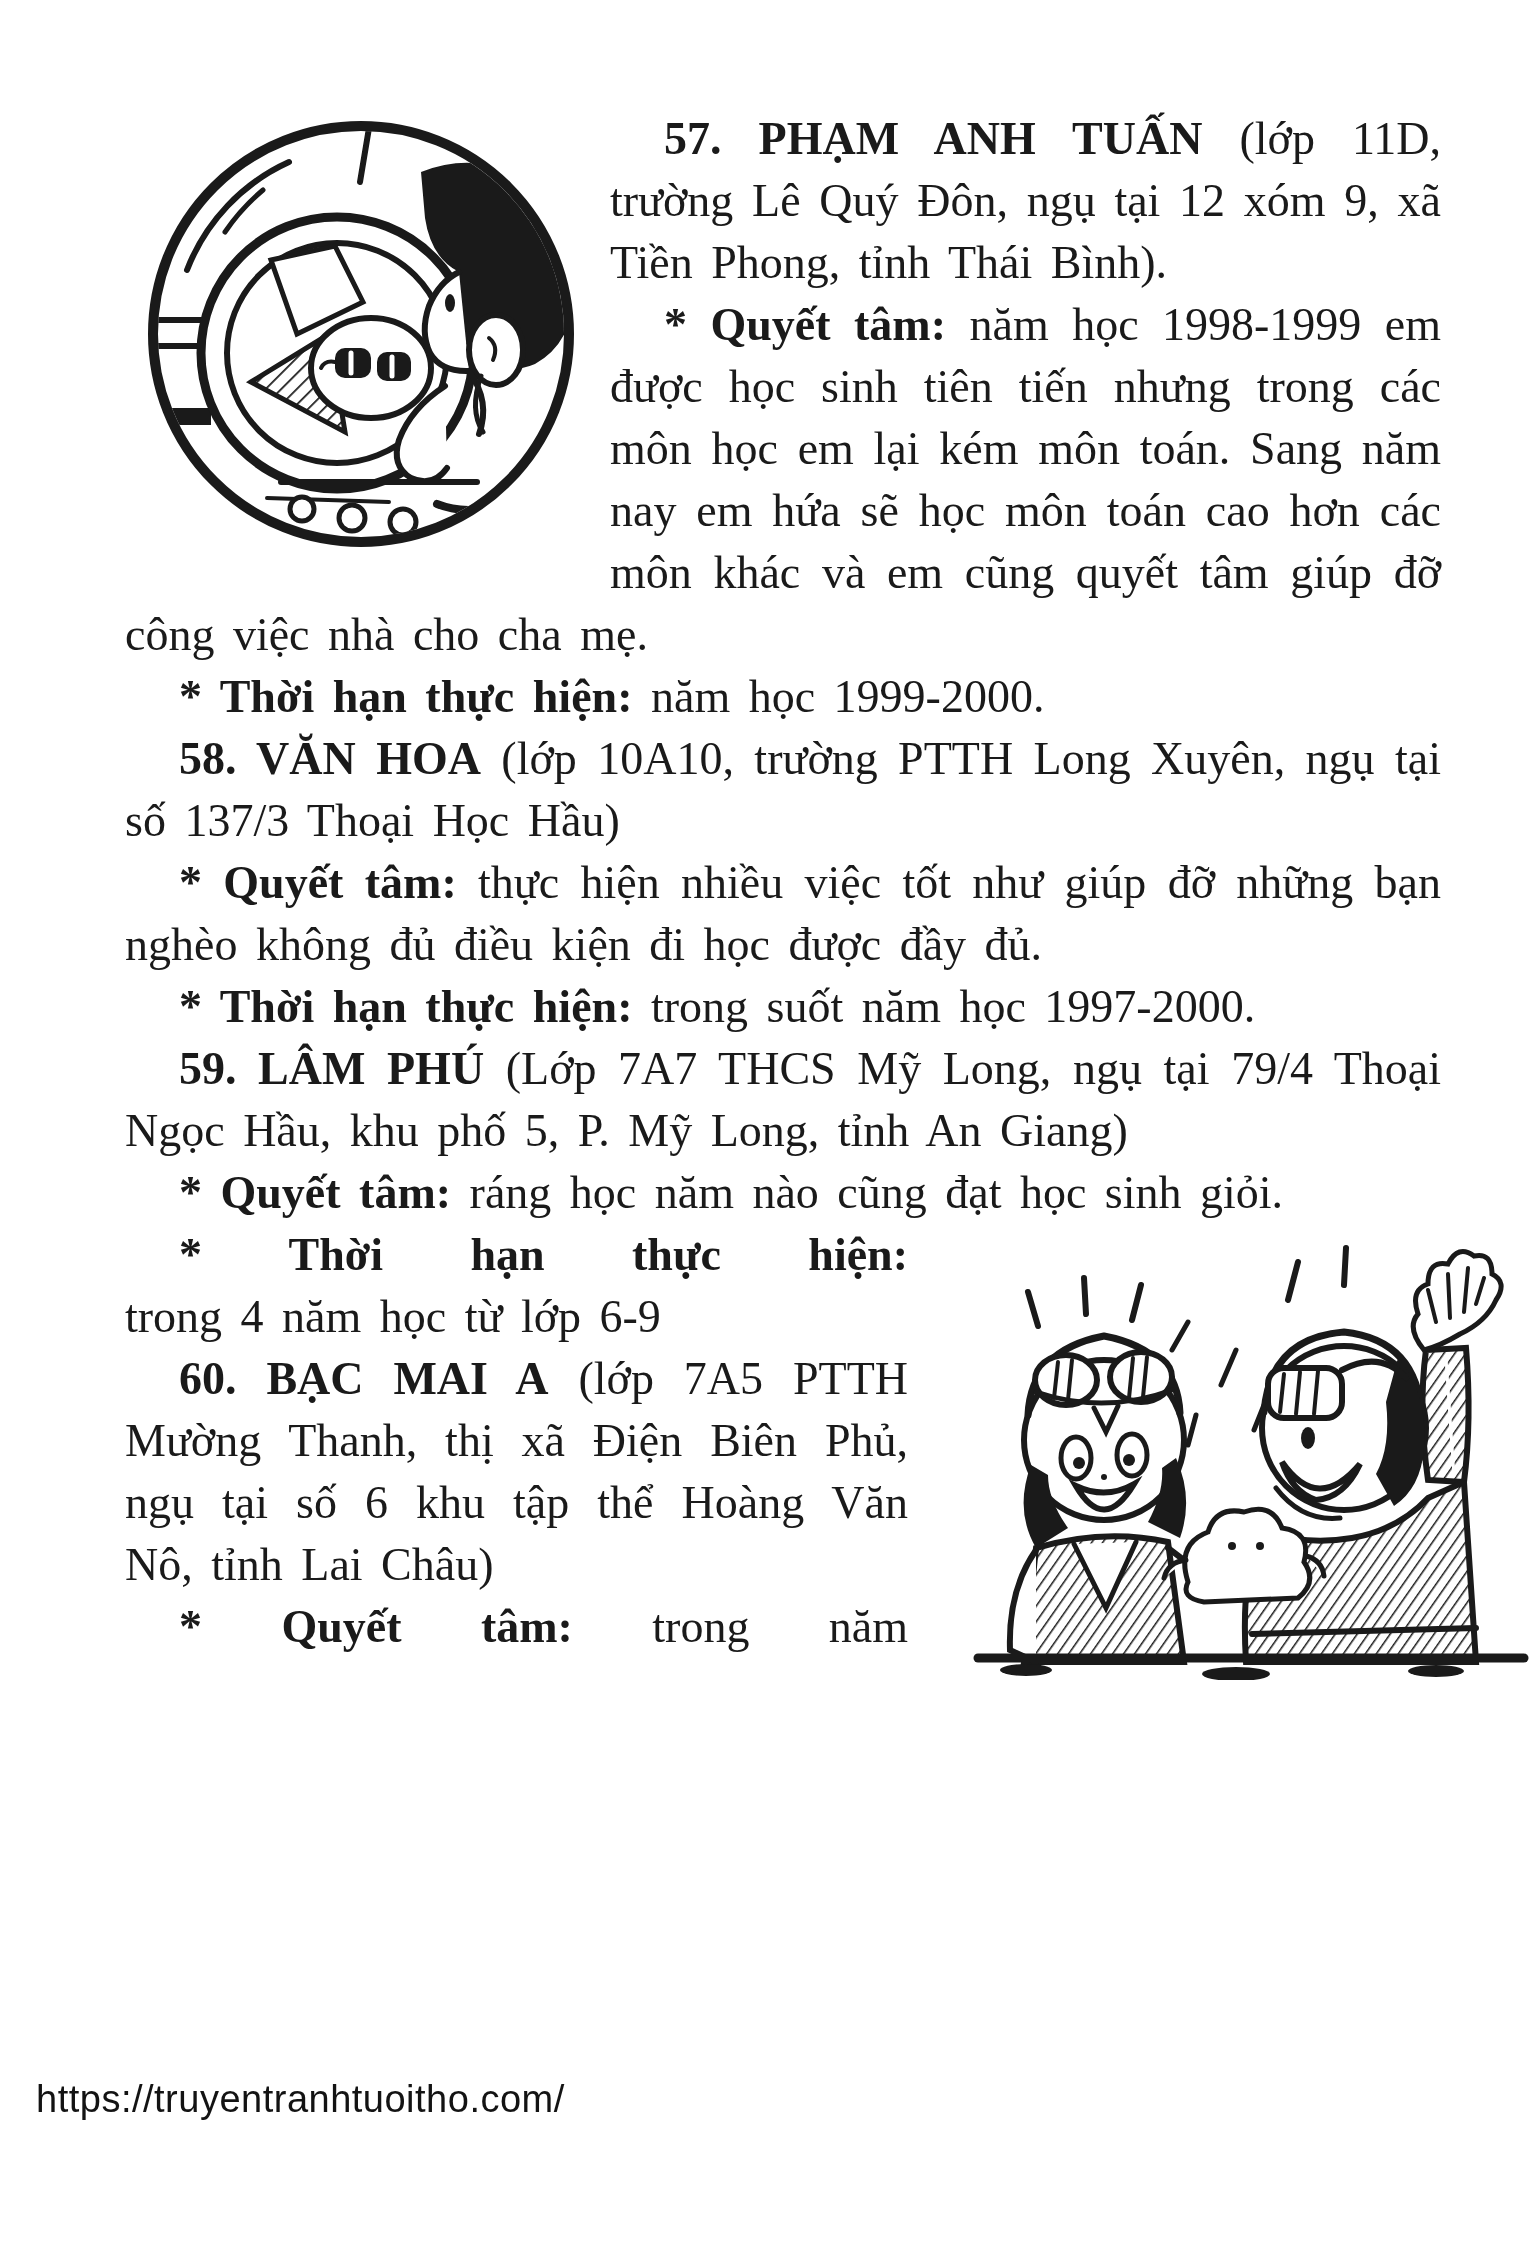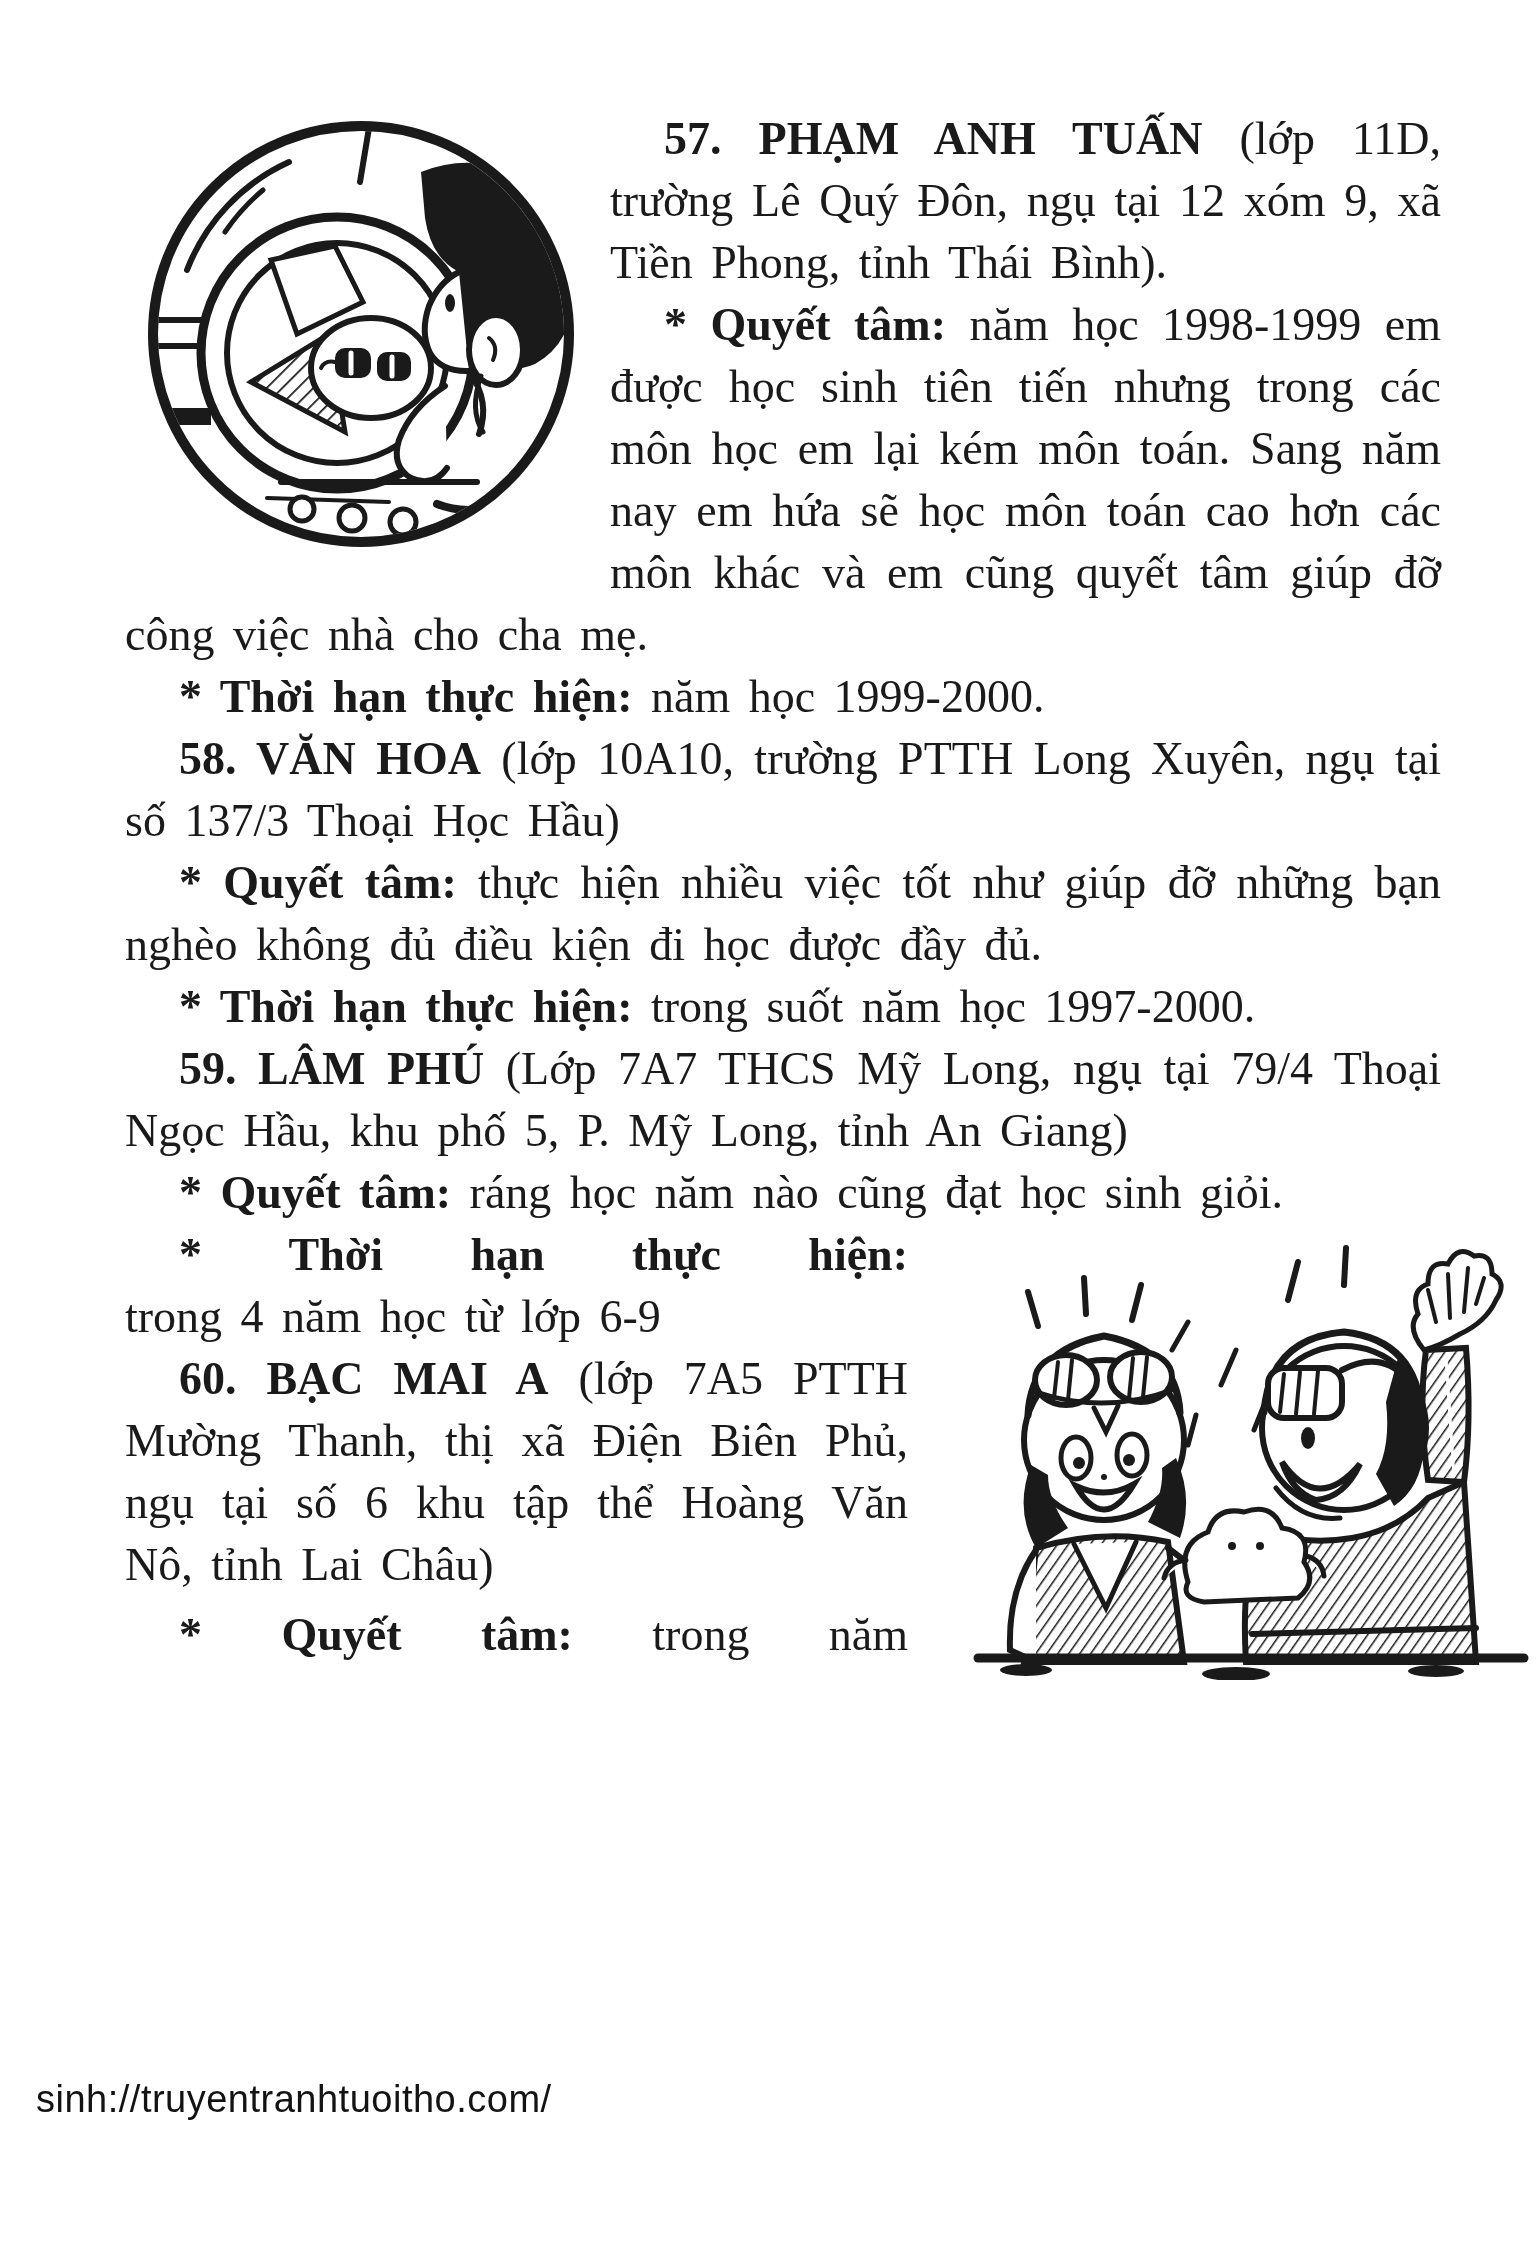--- a/index.html
+++ b/index.html
@@ -11,21 +11,21 @@
   }
   .page-text{
     position:absolute; left:125px; top:108px; width:1316px;
     color:#1a1a1a; font-size:46px; line-height:62px;
     text-align:justify; word-spacing:7px;
   }
   .para{ margin:0; text-indent:54px; }
   .lead{ font-weight:bold; }
   .lead-line{ display:block; text-indent:54px; text-align-last:justify; font-weight:bold; }
   .cont-line{ display:block; text-indent:0; }
-  .stretch-last{ text-align-last:justify;margin-top:8px; }
+  .stretch-last{ text-align-last:justify; }
   .fl-left{ float:left; width:445px; height:450px; margin:2px 26px 44px 14px; }
   .fl-right{ float:right; width:600px; height:450px; margin:6px -95px 0 28px; }
   .fl-left svg, .fl-right svg{ display:block; width:100%; height:100%; }
   .watermark{
     position:absolute; left:36px; top:2078px;
     font-family:"Liberation Sans","DejaVu Sans",sans-serif;
     font-size:38px; color:#131313; letter-spacing:0.5px; white-space:nowrap;
   }
 </style>
 </head>
@@ -160,13 +160,13 @@
 
   <p class="para">
       <span class="lead-line">* Thời hạn thực hiện:</span>
       <span class="cont-line">trong 4 năm học từ lớp 6-9</span>
     </p>
   <p class="para"><span class="lead">60. BẠC MAI A</span><span> (lớp 7A5 PTTH Mường Thanh, thị xã Điện Biên Phủ, ngụ tại số 6 khu tập thể Hoàng Văn Nô, tỉnh Lai Châu)</span></p>
   <p class="para stretch-last"><span class="lead">* Quyết tâm:</span><span> trong năm</span></p>
 
 </div>
 
-<div class="watermark">sinh://truyentranhtuoitho.com/</div>
+<div class="watermark">https://truyentranhtuoitho.com/</div>
 
 </body></html>

